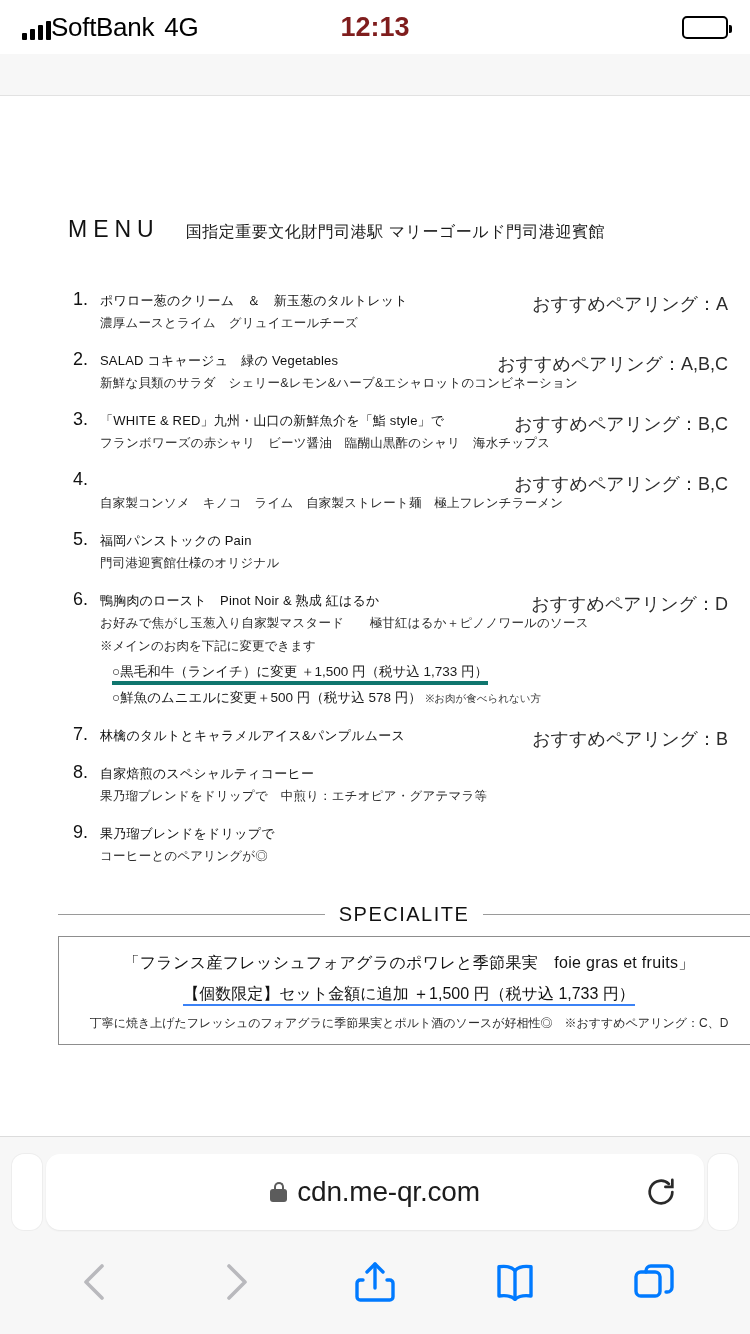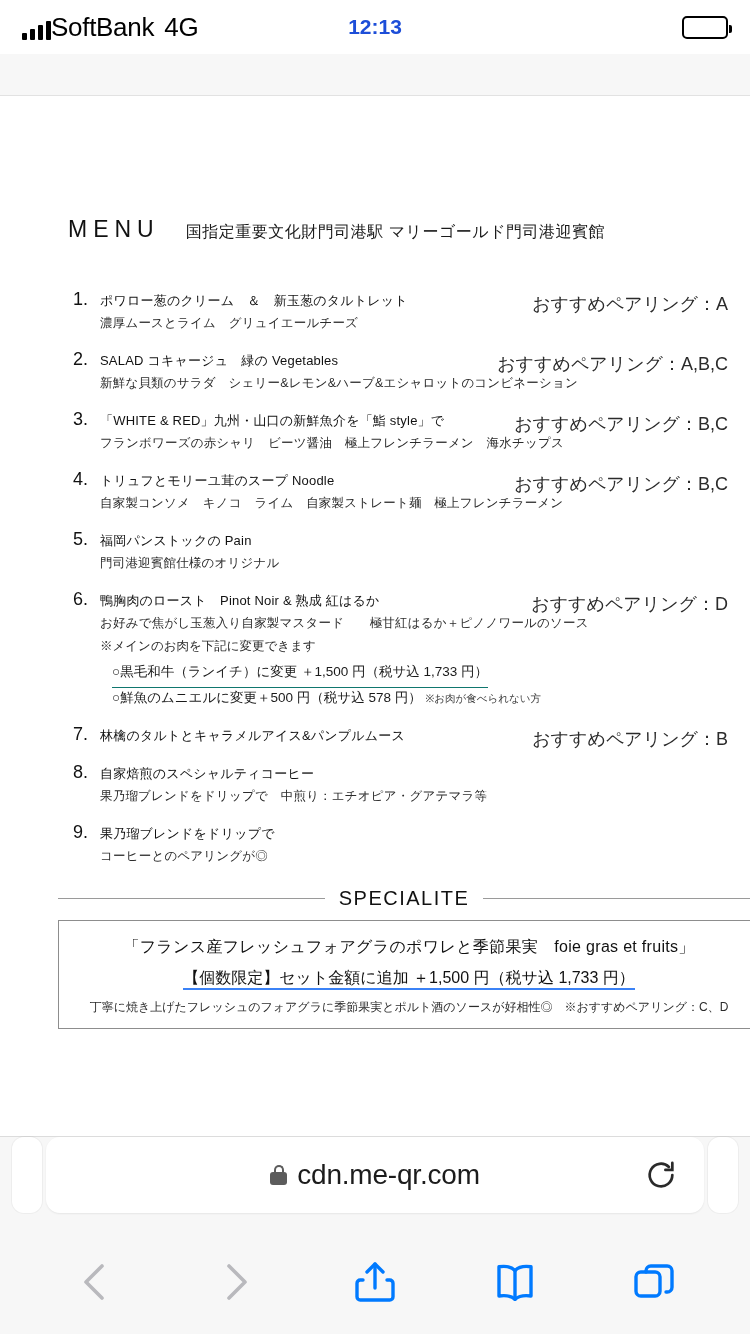--- a/index.html
+++ b/index.html
@@ -34,21 +34,21 @@
   .signal i { display: block; width: 5px; background: #000; border-radius: 1px; }
   .signal i:nth-child(1) { height: 7px; }
   .signal i:nth-child(2) { height: 11px; }
   .signal i:nth-child(3) { height: 15px; }
   .signal i:nth-child(4) { height: 19px; }
   .carrier { font-size: 26px; letter-spacing: -0.3px; color: #000; line-height: 26px; }
   .network { font-size: 26px; color: #000; line-height: 26px; margin-left: 10px; }
   .sb-time {
     position: absolute; left: 0; right: 0; top: 0; height: 54px;
     display: flex; align-items: center; justify-content: center;
-    font-size: 21px; font-weight: bold; color: #1d4ed8;
+    font-size: 27px; font-weight: bold; color: #7f1d1d;
   }
   .sb-right { margin-left: auto; display: flex; align-items: center; }
   .battery {
     width: 46px; height: 23px; border: 2px solid #000; border-radius: 5px;
     padding: 2.5px; position: relative;
   }
   .battery::after {
     content: ""; position: absolute; right: -6px; top: 7px;
     width: 3px; height: 8px; background: #000; border-radius: 0 2px 2px 0;
   }
@@ -137,31 +137,31 @@
     padding-left: 40px;
     margin-top: 6px;
   }
   .opt {
     font-size: 13.5px;
     color: #1a1a1a;
     padding-left: 52px;
     margin-top: 8px;
   }
   .opt .u {
-    border-bottom: 1px solid #0f766e;
-    padding-bottom: 8px;
+    border-bottom: 4px solid #0f766e;
+    padding-bottom: 2px;
   }
   .opt .tiny {
     font-size: 10.5px;
     color: #3a3a3a;
   }
 
   
   .specialite {
-    margin-top: 22px;
+    margin-top: 38px;
     position: relative;
     padding: 0 0 0 0;
   }
   .sp-head {
     display: flex;
     align-items: center;
     gap: 14px;
     padding: 0 0 0 58px;
   }
   .sp-head .line { flex: 1 1 auto; height: 1px; background: #9a9a9a; }
@@ -187,21 +187,21 @@
     flex: 0 0 198px;
     background: #f7f7f7;
     border-top: 1px solid #dcdcdc;
     position: relative;
     display: flex;
     flex-direction: column;
   }
   .urlrow {
     flex: 0 0 110px;
     display: flex;
-    align-items: flex-start;
+    align-items: center;
     padding: 0 12px;
     gap: 4px;
   }
   .side-tab {
     width: 30px;
     height: 76px;
     background: #ffffff;
     border-radius: 12px;
     box-shadow: 0 0 0 1px rgba(0,0,0,0.04);
   }
@@ -301,27 +301,26 @@
           <div class="pair">おすすめペアリング：A,B,C</div>
           <div class="desc">新鮮な貝類のサラダ　シェリー&amp;レモン&amp;ハーブ&amp;エシャロットのコンビネーション</div>
         </div>
 
         <div class="item">
           <div class="item-row">
             <span class="num">3.</span>
             <span class="name">「WHITE &amp; RED」九州・山口の新鮮魚介を「鮨 style」で</span>
           </div>
           <div class="pair">おすすめペアリング：B,C</div>
-          <div class="desc">フランボワーズの赤シャリ　ビーツ醤油　極上フレンチラーメン　海水チップス</div>
+          <div class="desc">フランボワーズの赤シャリ　ビーツ醤油　臨醐山黒酢のシャリ　海水チップス</div>
         </div>
 
         <div class="item">
           <div class="item-row">
             <span class="num">4.</span>
-            <span class="name">トリュフとモリーユ茸のスープ Noodle</span>
           </div>
           <div class="pair">おすすめペアリング：B,C</div>
           <div class="desc">自家製コンソメ　キノコ　ライム　自家製ストレート麺　極上フレンチラーメン</div>
         </div>
 
         <div class="item">
           <div class="item-row">
             <span class="num">5.</span>
             <span class="name">福岡パンストックの Pain</span>
           </div>

